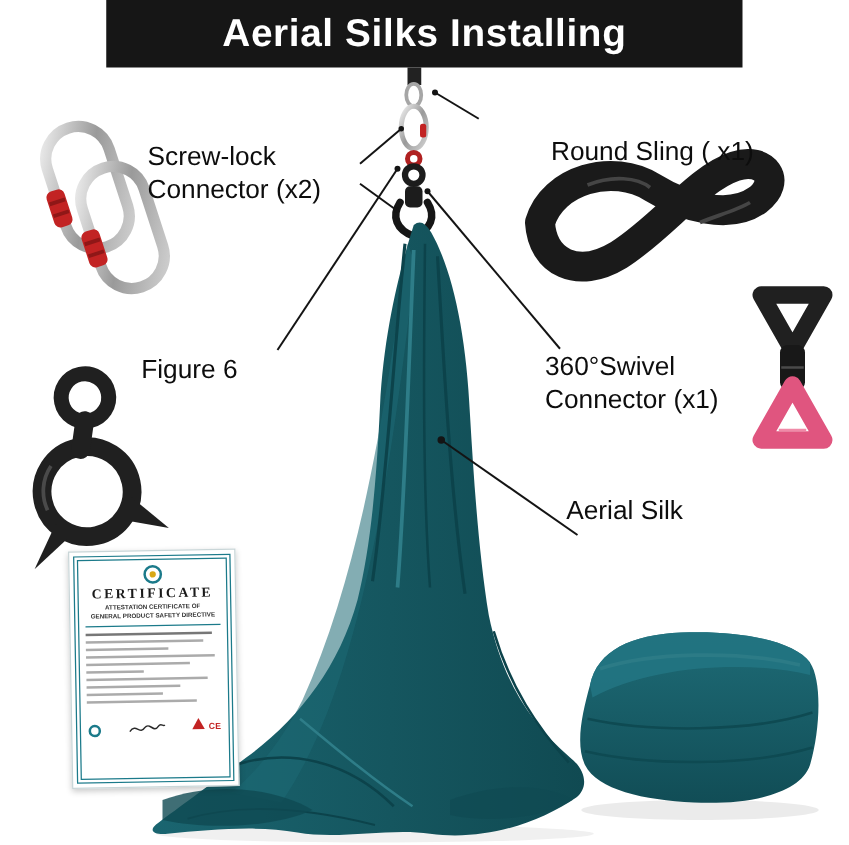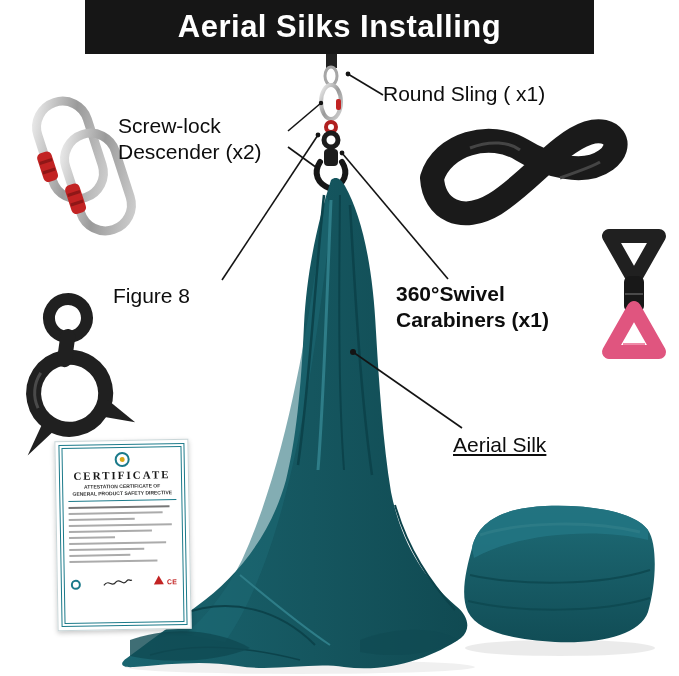--- a/index.html
+++ b/index.html
@@ -15,21 +15,21 @@
   .banner h1 {
     color:#fff; font-size:31px; font-weight:bold; letter-spacing:.5px;
     font-family:"Liberation Sans", sans-serif;
   }
   .scene { position:absolute; left:0; top:0; }
   .label {
     position:absolute; color:#0d0d0d; font-size:21px; font-weight:500;
     line-height:1.22; text-align:left;
   }
   .label span { display:block; }
-  .label.single { text-align:left; }
+  .label.single { text-align:right;margin-top:28px; }
   
   .certificate {
     position:absolute; left:56px; top:440px; width:134px; height:190px;
     background:#fff; transform:rotate(-1deg);
     border:1px solid #c9d6d8; box-shadow:0 2px 5px rgba(0,0,0,.22);
     padding:3px;
   }
   .cert-inner {
     height:100%; border:1px solid #1b7a8a; outline:1px solid #1b7a8a;
     outline-offset:-4px; padding:7px 7px 5px;
@@ -197,33 +197,33 @@
       <circle cx="353" cy="352" r="3" fill="#141414" stroke="none"></circle>
     </g>
   </svg>
 
   <div class="label single" style="left:383px; top:81px; width:220px;">
     <span>Round Sling ( x1)</span>
   </div>
 
   <div class="label" style="left:118px; top:113px; width:165px;">
     <span>Screw-lock</span>
-    <span>Descender (x2)</span>
+    <span>Connector (x2)</span>
   </div>
 
   <div class="label" style="left:113px; top:283px; width:172px;">
-    <span>Figure 8</span>
-  </div>
-
-  <div class="label" style="left:396px; top:281px; width:182px;font-weight:bold;">
+    <span>Figure 6</span>
+  </div>
+
+  <div class="label" style="left:436px; top:281px; width:182px;">
     <span>360°Swivel</span>
-    <span>Carabiners (x1)</span>
-  </div>
-
-  <div class="label" style="left:453px; top:432px; width:142px;text-decoration:underline;">
+    <span>Connector (x1)</span>
+  </div>
+
+  <div class="label" style="left:453px; top:396px; width:142px;">
     <span>Aerial Silk</span>
   </div>
 
   <div class="certificate">
     <div class="cert-inner">
       <div class="cert-emblem">
           <i></i>
         </div>
       <div class="cert-title">CERTIFICATE</div>
       <div class="cert-sub">ATTESTATION CERTIFICATE OF</div>

